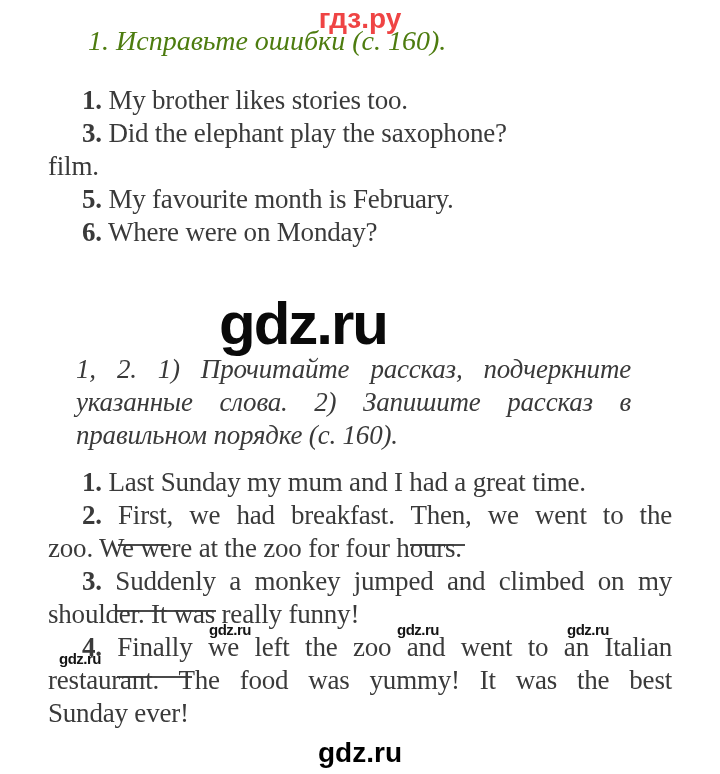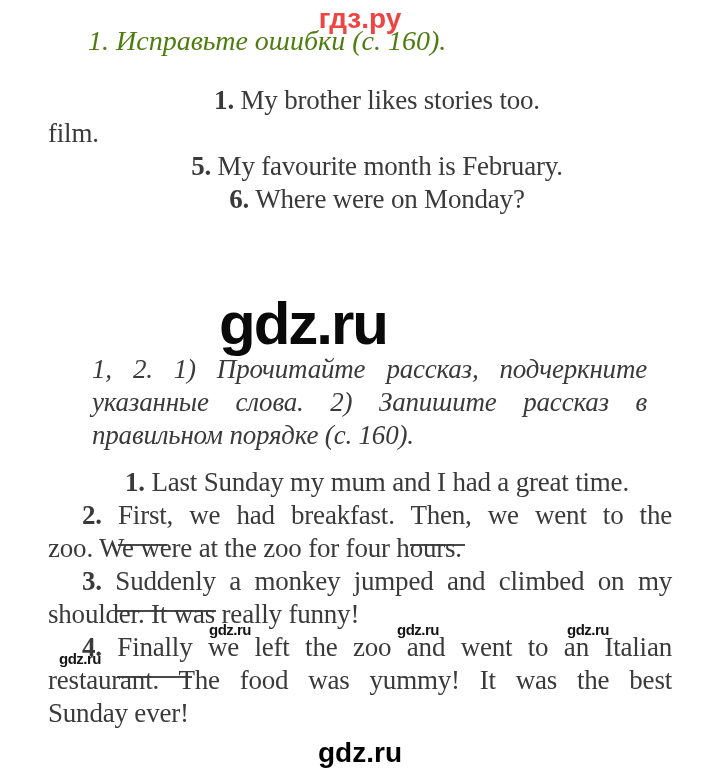--- a/index.html
+++ b/index.html
@@ -28,42 +28,42 @@
     color: #000000;
   }
 
   
   #ex1-heading {
     top: 24px; left: 88px; width: 584px;
     font-style: italic; font-size: 28px; line-height: 34px;
     color: #4d7c0f;
   }
   #ex2-heading {
-    top: 353px; left: 92px; width: 555px;
+    top: 353px; left: 76px; width: 555px;
     font-style: italic; font-size: 28px;
     color: #3a3a3a;
   }
   #ex2-heading .tline { font-style: italic; }
 
   
   #ex1-lines { top: 84px;  left: 48px; width: 624px; }
   #ex2-lines { top: 466px; left: 48px; width: 624px; }
 
   .tline {
     font-size: 27px; line-height: 33px; height: 33px;
     color: #3a3a3a;
     white-space: nowrap;
     letter-spacing: -0.2px;
   }
   .tline.just {
     white-space: normal;
     text-align: justify;
     text-align-last: justify;
   }
-  .tline.ind { text-indent: 34px; text-align: center; }
+  .tline.ind { text-indent: 34px; }
 
   .bnum { font-weight: 700; }
   .uline {
     border-bottom: 2px solid #4a4a4a;
     padding-bottom: 14px;
   }
 
   
   #wm-large {
     top: 296px; left: 303px;
@@ -90,20 +90,21 @@
 </style>
 </head>
 <body>
 
 <div id="site-header" class="abs">гдз.ру</div>
 
 <div id="ex1-heading" class="abs">1. Исправьте ошибки (с. 160).</div>
 
 <div id="ex1-lines" class="abs">
     <div class="tline ind"><span class="bnum">1.</span><span> My brother likes stories too.</span></div>
+    <div class="tline ind"><span class="bnum">3.</span><span> Did the elephant play the saxophone?</span></div>
     <div class="tline"><span>film.</span></div>
     <div class="tline ind"><span class="bnum">5.</span><span> My favourite month is February.</span></div>
     <div class="tline ind"><span class="bnum">6.</span><span> Where were on Monday?</span></div>
   </div>
 
 <div id="wm-large" class="abs">gdz.ru</div>
 
 <div id="ex2-heading" class="abs">
     <div class="tline just"><span>1, 2. 1) Прочитайте рассказ, подчеркните</span></div>
     <div class="tline just"><span>указанные слова. 2) Запишите рассказ в</span></div>

